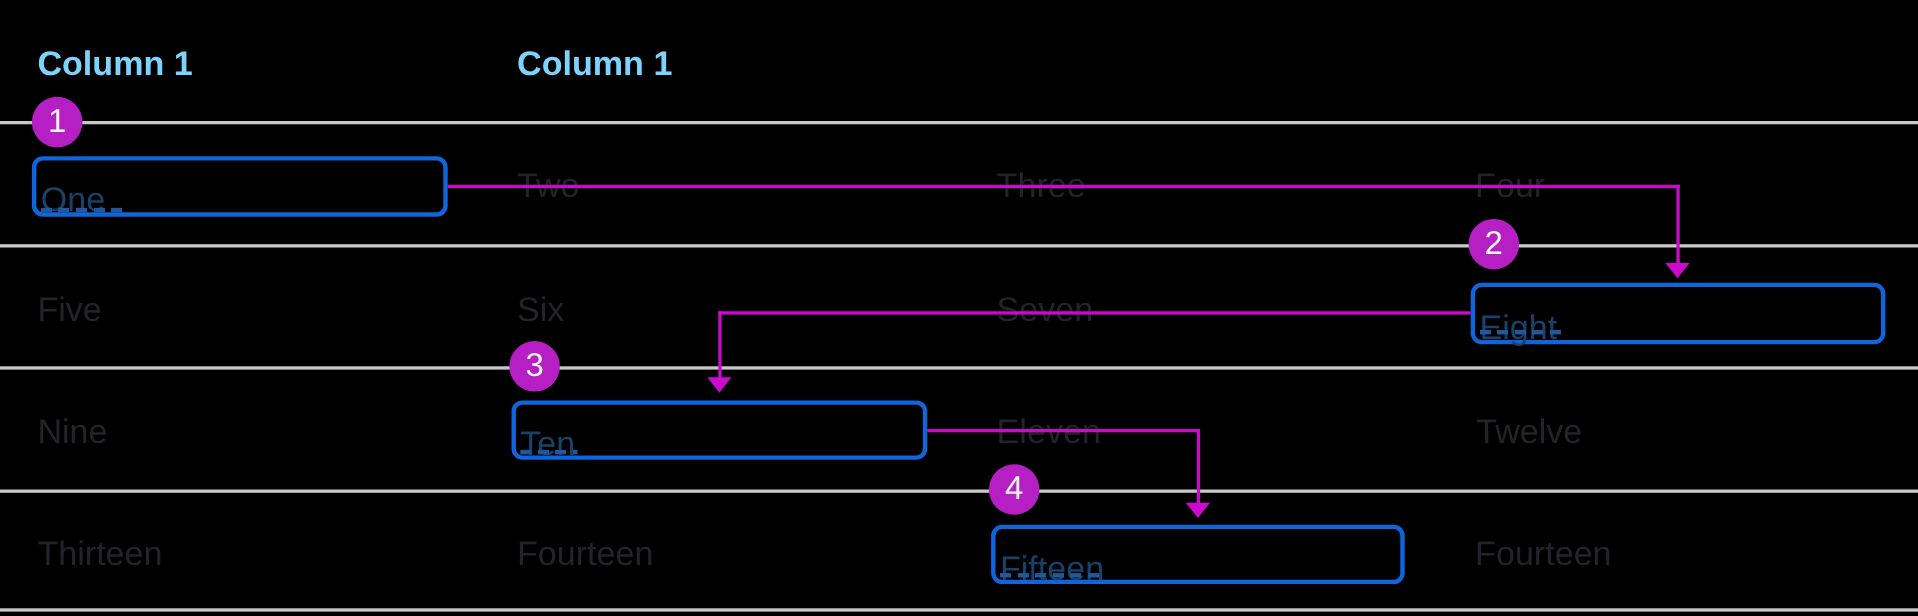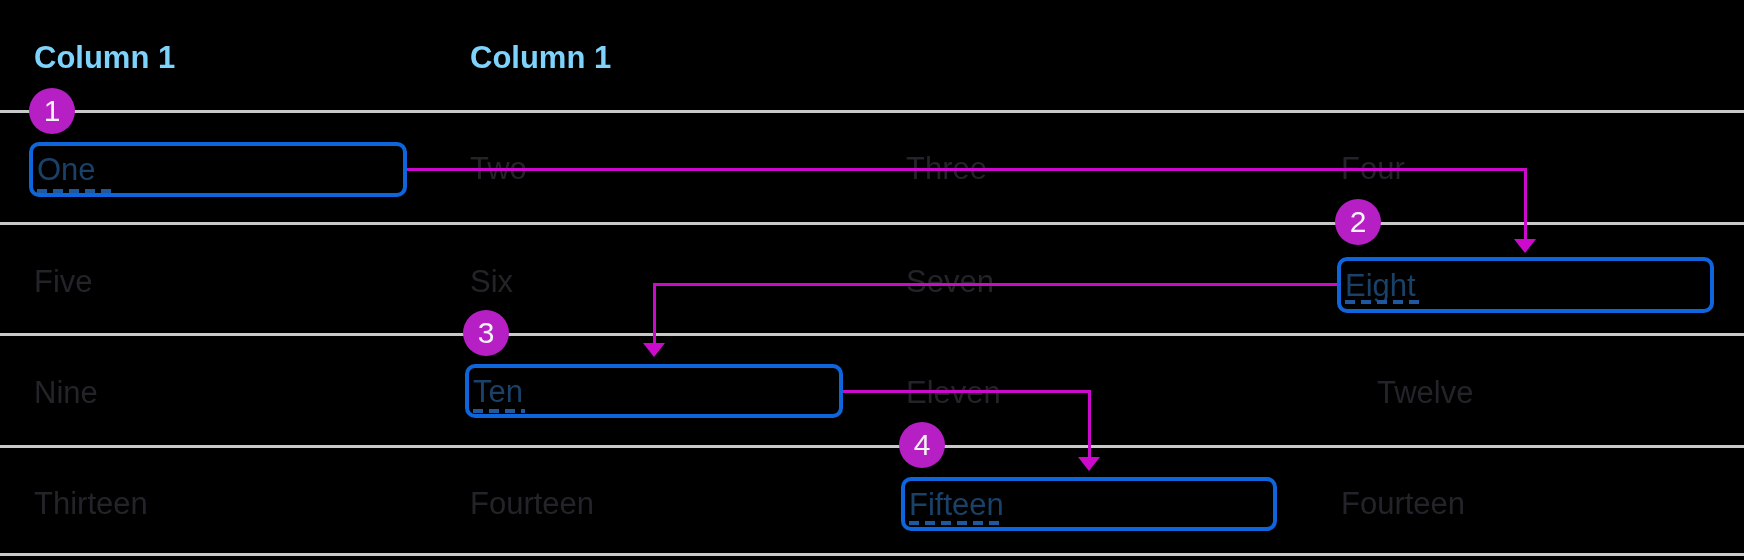--- a/index.html
+++ b/index.html
@@ -15,21 +15,21 @@
   .cell{
     position:absolute;font-size:31px;color:#232329;line-height:36px;
     white-space:nowrap;z-index:2;
   }
   .focus-box{
     position:absolute;border:4px solid #0e65dc;border-radius:10px;
     box-sizing:border-box;z-index:3;background:transparent;
   }
   .focus-link{
     position:absolute;font-size:31px;color:#1a4168;line-height:36px;
-    white-space:nowrap;z-index:4;text-decoration:none;cursor:pointer;
+    white-space:nowrap;z-index:4;text-decoration:none;cursor:pointer;margin-top:12px;
   }
   .link-dashes{
     position:absolute;height:4px;z-index:4;
     background:repeating-linear-gradient(90deg,#2058a0 0 10px,transparent 10px 16px);
   }
   .flow-h,.flow-v{position:absolute;background:#cc0acc;z-index:5;}
   .flow-h{height:3px;}
   .flow-v{width:3px;}
   .flow-head{
     position:absolute;width:0;height:0;z-index:5;
@@ -57,21 +57,21 @@
   <div class="sep" style="top:553px"></div>
 
   <div class="cell" style="left:470px;top:151px">Two</div>
   <div class="cell" style="left:906px;top:151px">Three</div>
   <div class="cell" style="left:1341px;top:151px">Four</div>
   <div class="cell" style="left:34px;top:264px">Five</div>
   <div class="cell" style="left:470px;top:264px">Six</div>
   <div class="cell" style="left:906px;top:264px">Seven</div>
   <div class="cell" style="left:34px;top:375px">Nine</div>
   <div class="cell" style="left:906px;top:375px">Eleven</div>
-  <div class="cell" style="left:1377px;top:375px">Twelve</div>
+  <div class="cell" style="left:1342px;top:375px">Twelve</div>
   <div class="cell" style="left:34px;top:486px">Thirteen</div>
   <div class="cell" style="left:470px;top:486px">Fourteen</div>
   <div class="cell" style="left:1341px;top:486px">Fourteen</div>
 
   <div class="focus-box" style="left:29px;top:142px;width:378px;height:55px"></div>
   <div class="focus-box" style="left:1337px;top:257px;width:377px;height:56px"></div>
   <div class="focus-box" style="left:465px;top:364px;width:378px;height:54px"></div>
   <div class="focus-box" style="left:901px;top:477px;width:376px;height:54px"></div>
 
   <div class="focus-link" style="left:37px;top:152px">One</div>

